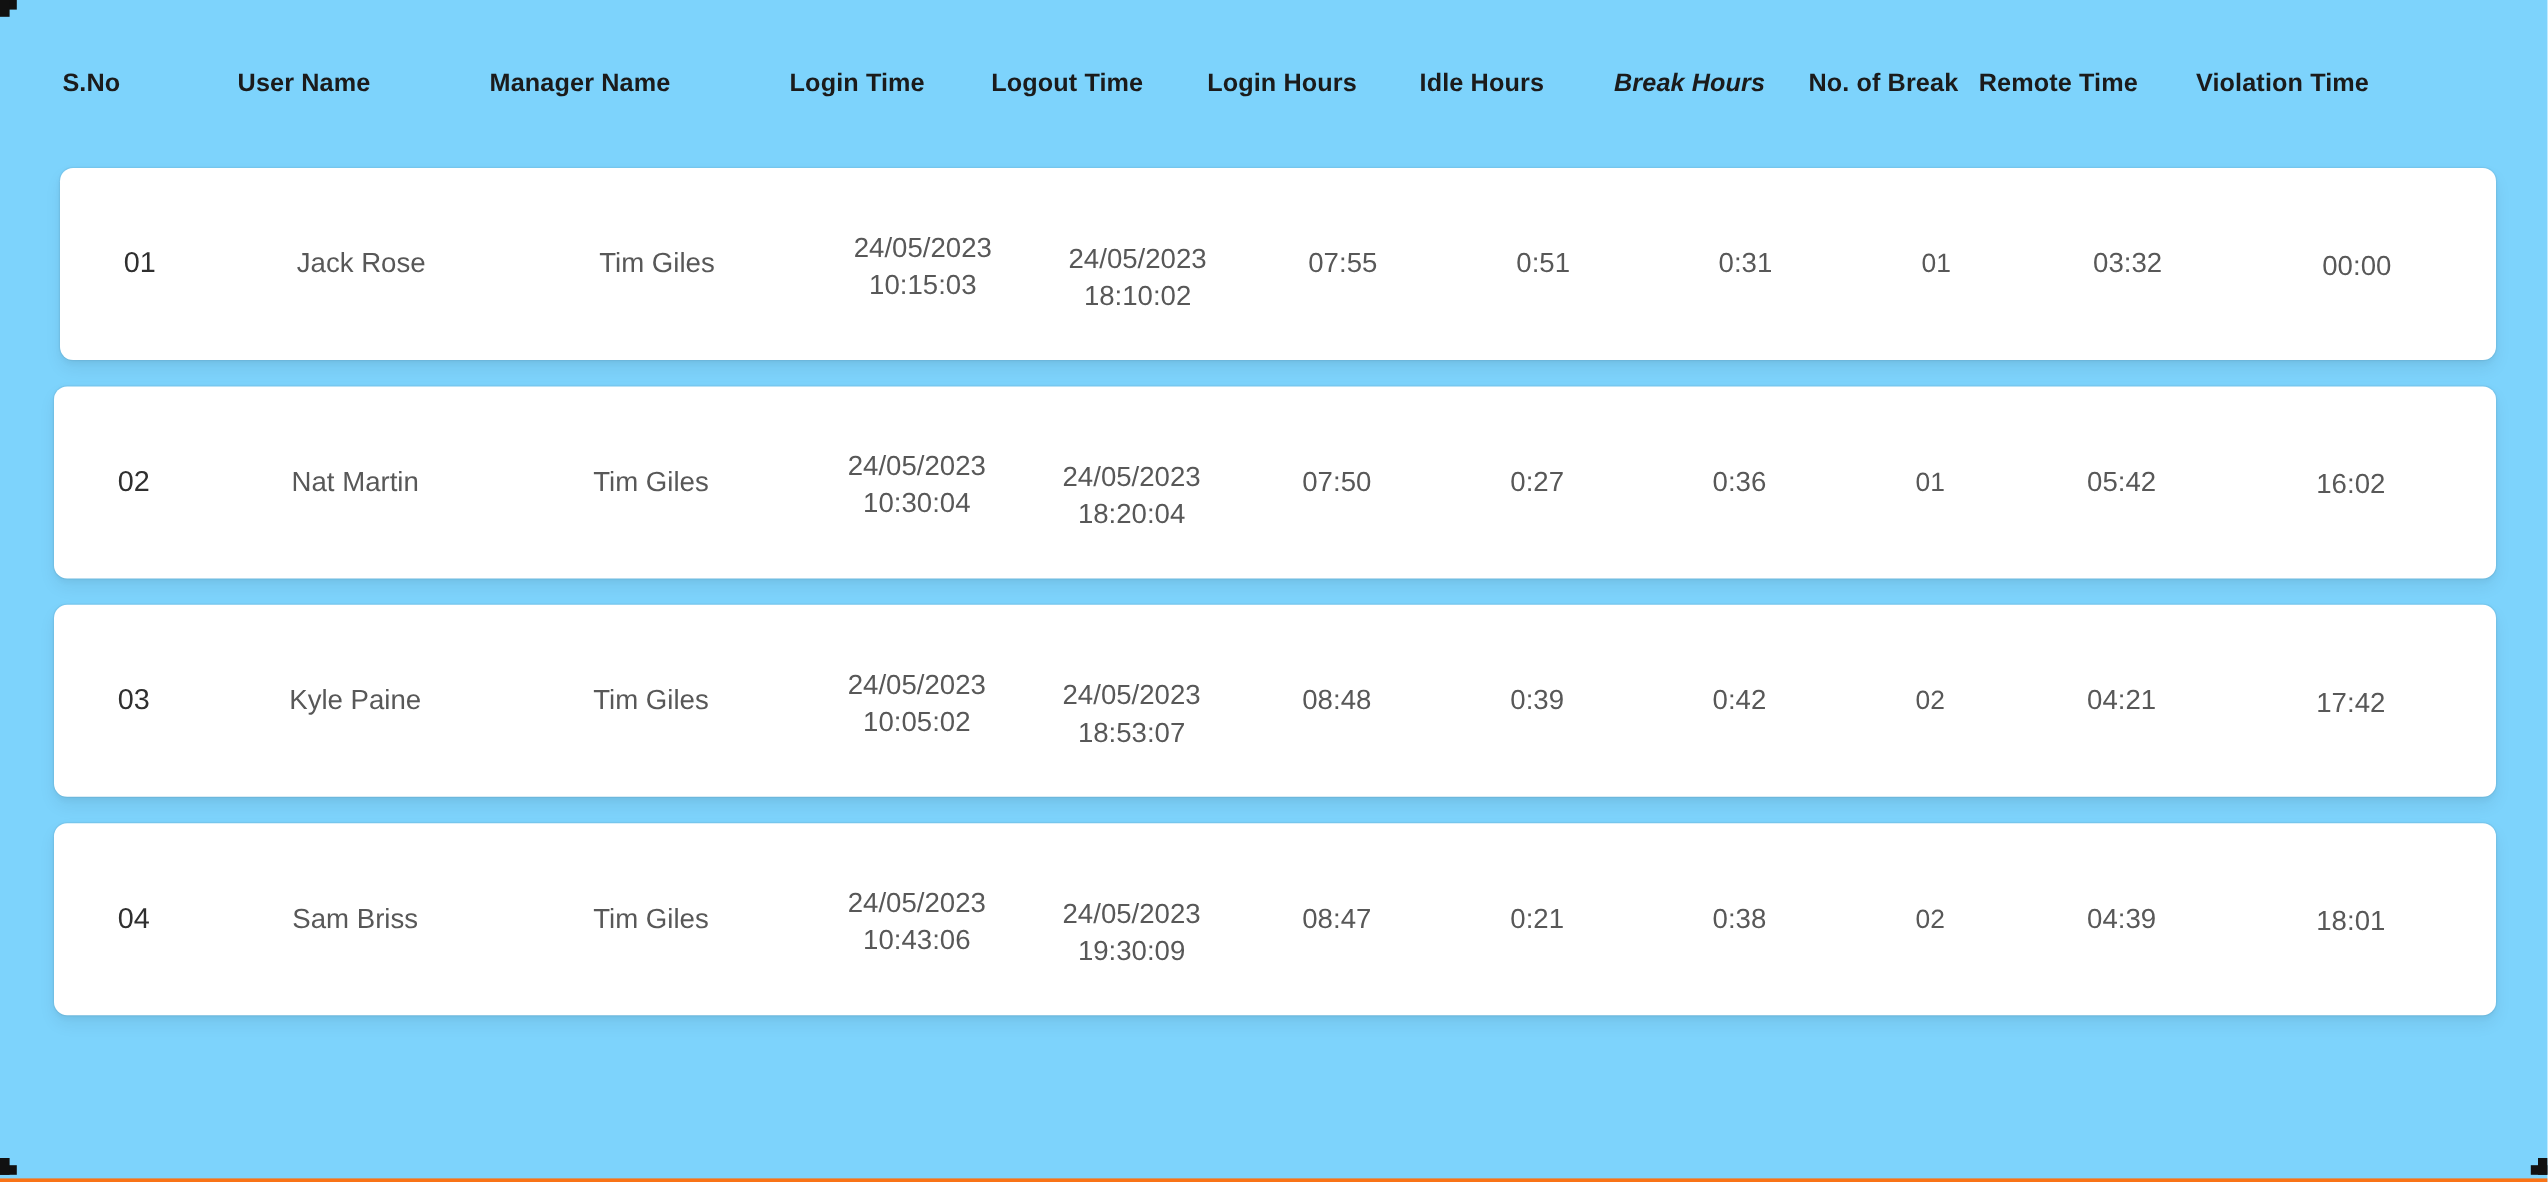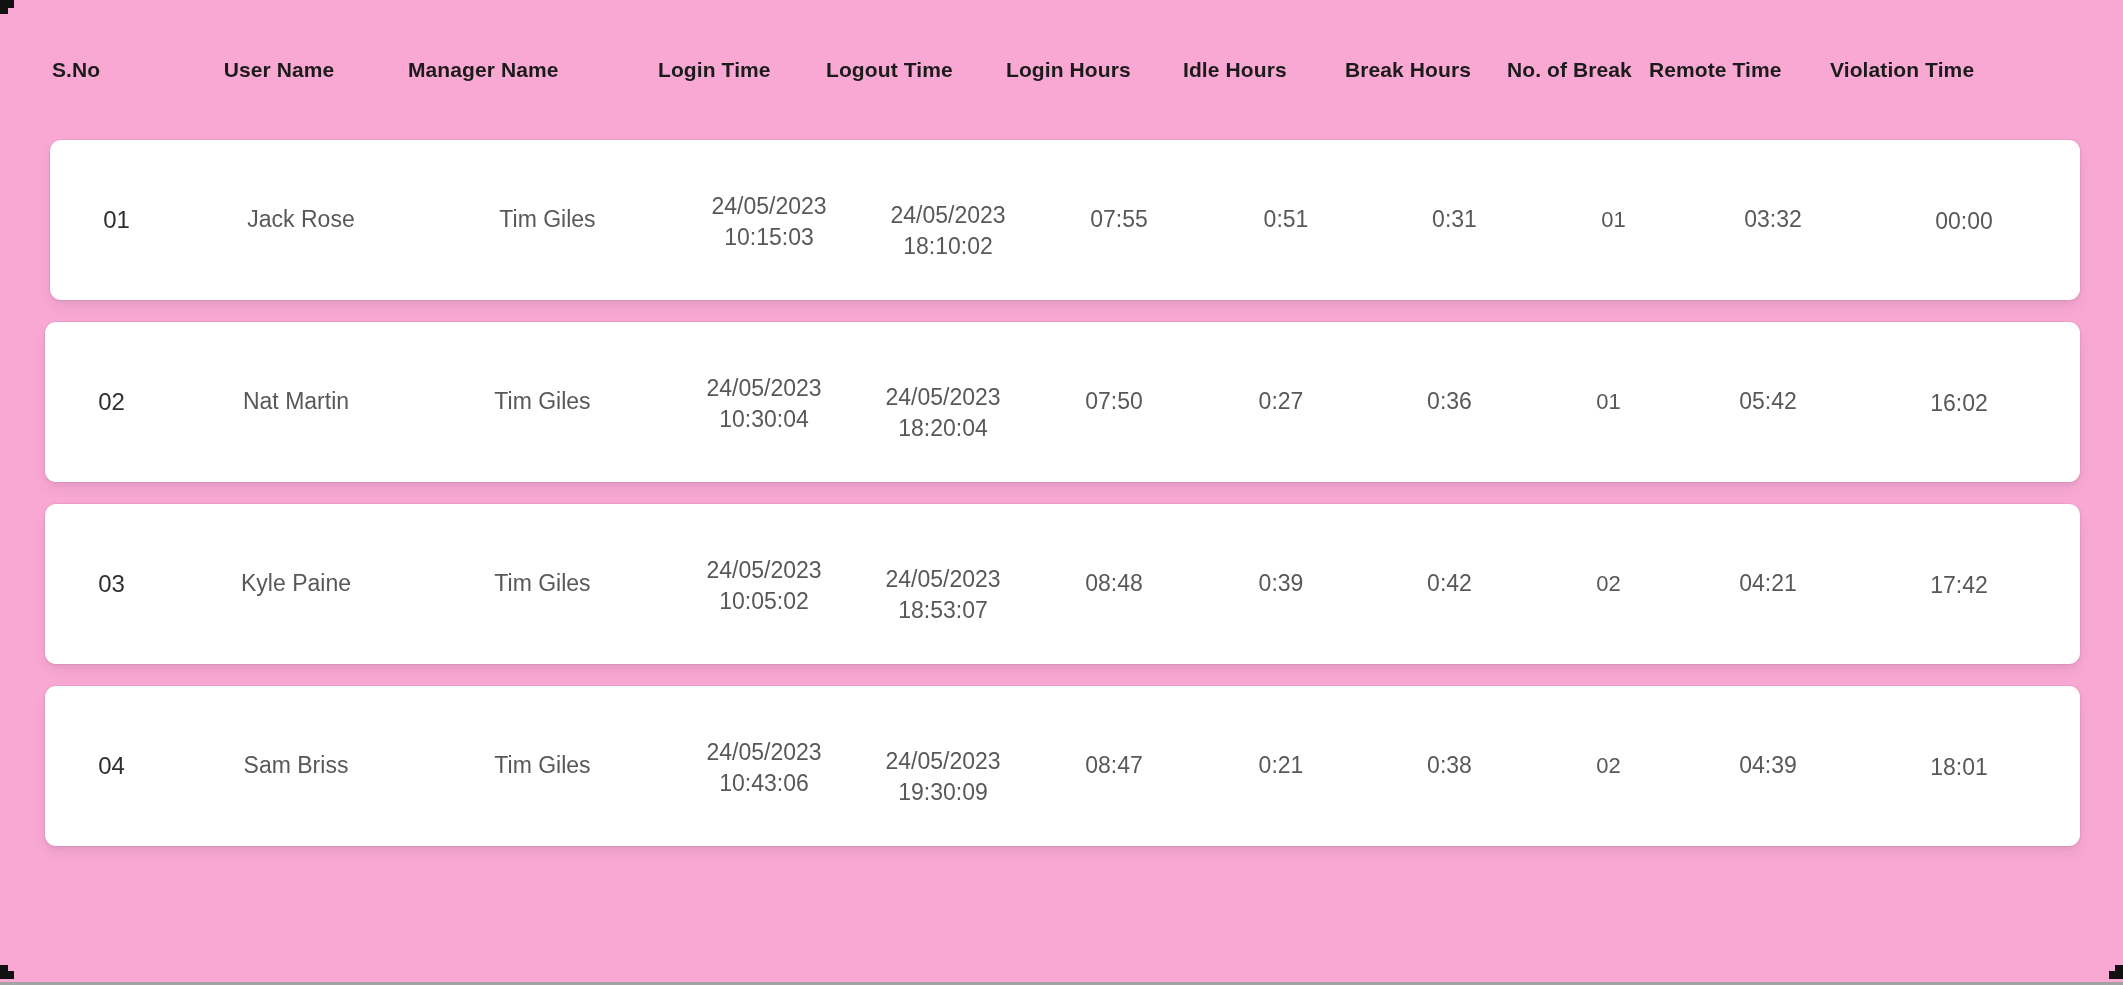--- a/index.html
+++ b/index.html
@@ -9,22 +9,22 @@
     height: 985px;
     background: #ffffff;
     font-family: "Liberation Sans", sans-serif;
     overflow: hidden;
   }
 
   #screen {
     position: relative;
     width: 2123px;
     height: 985px;
-    background: #f9a8d4;
-    border-bottom: 3px solid #a3a3a3;
+    background: #7dd3fc;
+    border-bottom: 3px solid #f97316;
   }
 
   
   .corner-mark {
     position: absolute;
     width: 14px;
     height: 14px;
     pointer-events: none;
   }
   .corner-mark.tl { top: 0; left: 0;
@@ -69,27 +69,27 @@
   .th {
     font-size: 21px;
     font-weight: bold;
     color: #1b1b1b;
     letter-spacing: 0.1px;
     white-space: nowrap;
     line-height: 1.2;
     text-align: left;
   }
   .th.c-sno      { padding-left: 42px; }
-  .th.c-user     { padding-left: 70px; text-align: center; }
+  .th.c-user     { padding-left: 70px; }
   .th.c-manager  { padding-left: 48px; }
   .th.c-login    { padding-left: 48px; }
   .th.c-logout   { padding-left: 24px; }
   .th.c-lhours   { padding-left: 14px; }
   .th.c-ihours   { padding-left: 31px; }
-  .th.c-bhours   { padding-left: 33px; }
+  .th.c-bhours   { padding-left: 33px; font-style: italic; }
   .th.c-nbreak   { padding-left: 20px; }
   .th.c-remote   { padding-left: 10px; }
   .th.c-violation{ padding-left: 11px; }
 
   
   .rows {
     position: relative;
   }
 
   .row-card {

